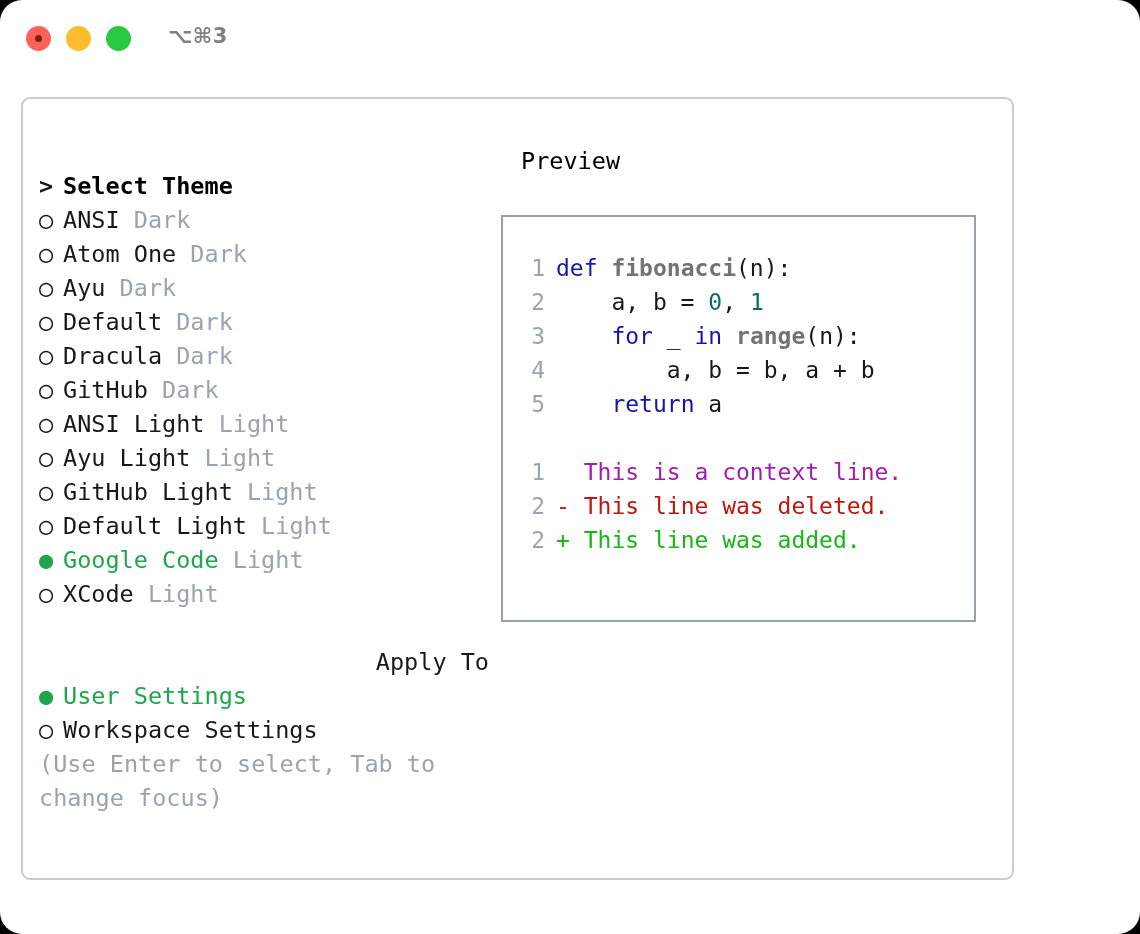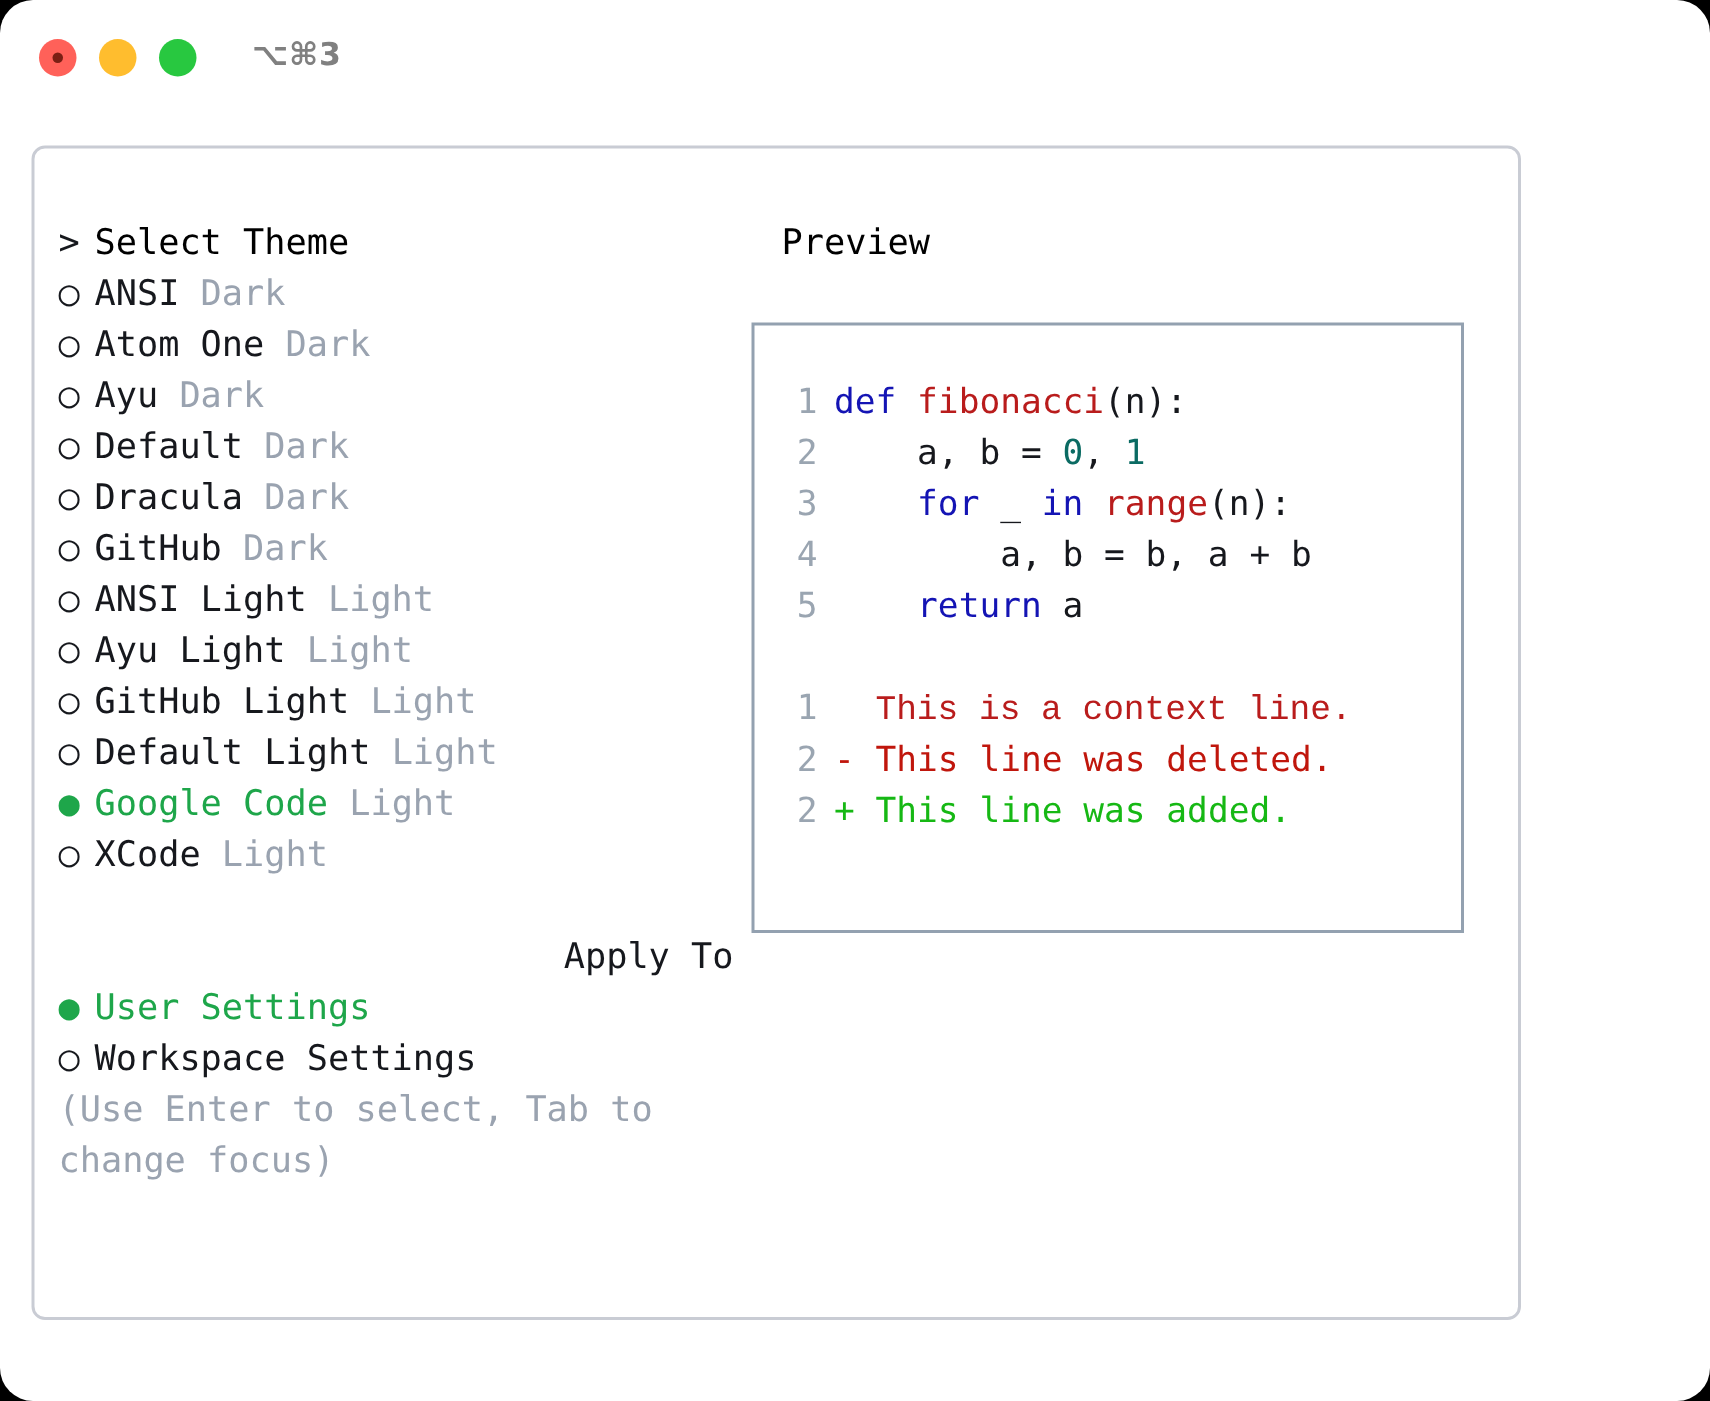--- a/index.html
+++ b/index.html
@@ -95,22 +95,23 @@
     font-size: 23.5px;
     white-space: nowrap;
     color: #16181d;
   }
   .row .marker {
     display: inline-block;
     width: 24px;
     color: #16181d;
   }
   .row.header-row {
-    font-weight: normal;
+    font-weight: bold;
     color: #000000;
+    margin-top: 25px;
   }
   .row.subheader-row {
     color: #16181d;
     text-align: right;
   }
   .row.selected .marker { color: #1ea64a; }
   .row.selected .name   { color: #1ea64a; }
   .suffix {
     color: #9aa3b0;
     text-align: right;
@@ -153,24 +154,24 @@
     color: #16181d;
   }
   .ln {
     display: inline-block;
     width: 28px;
     text-align: right;
     color: #9aa5b1;
     margin-right: 11px;
   }
   .kw   { color: #1414b4; }
-  .fn   { color: #b91c1c; }
+  .fn   { color: #737373; font-weight: bold; }
   .num  { color: #0b6b63; }
   .plain{ color: #16181d; }
-  .ctx  { color: #b91c1c; font-family: Liberation Mono, monospace; }
+  .ctx  { color: #a21caf; }
   .del  { color: #c0160c; }
   .add  { color: #16b814; }
   .blank-line { height: 34px; }
 </style>
 </head>
 <body>
 
 <div class="window">
 
   <div class="titlebar">

